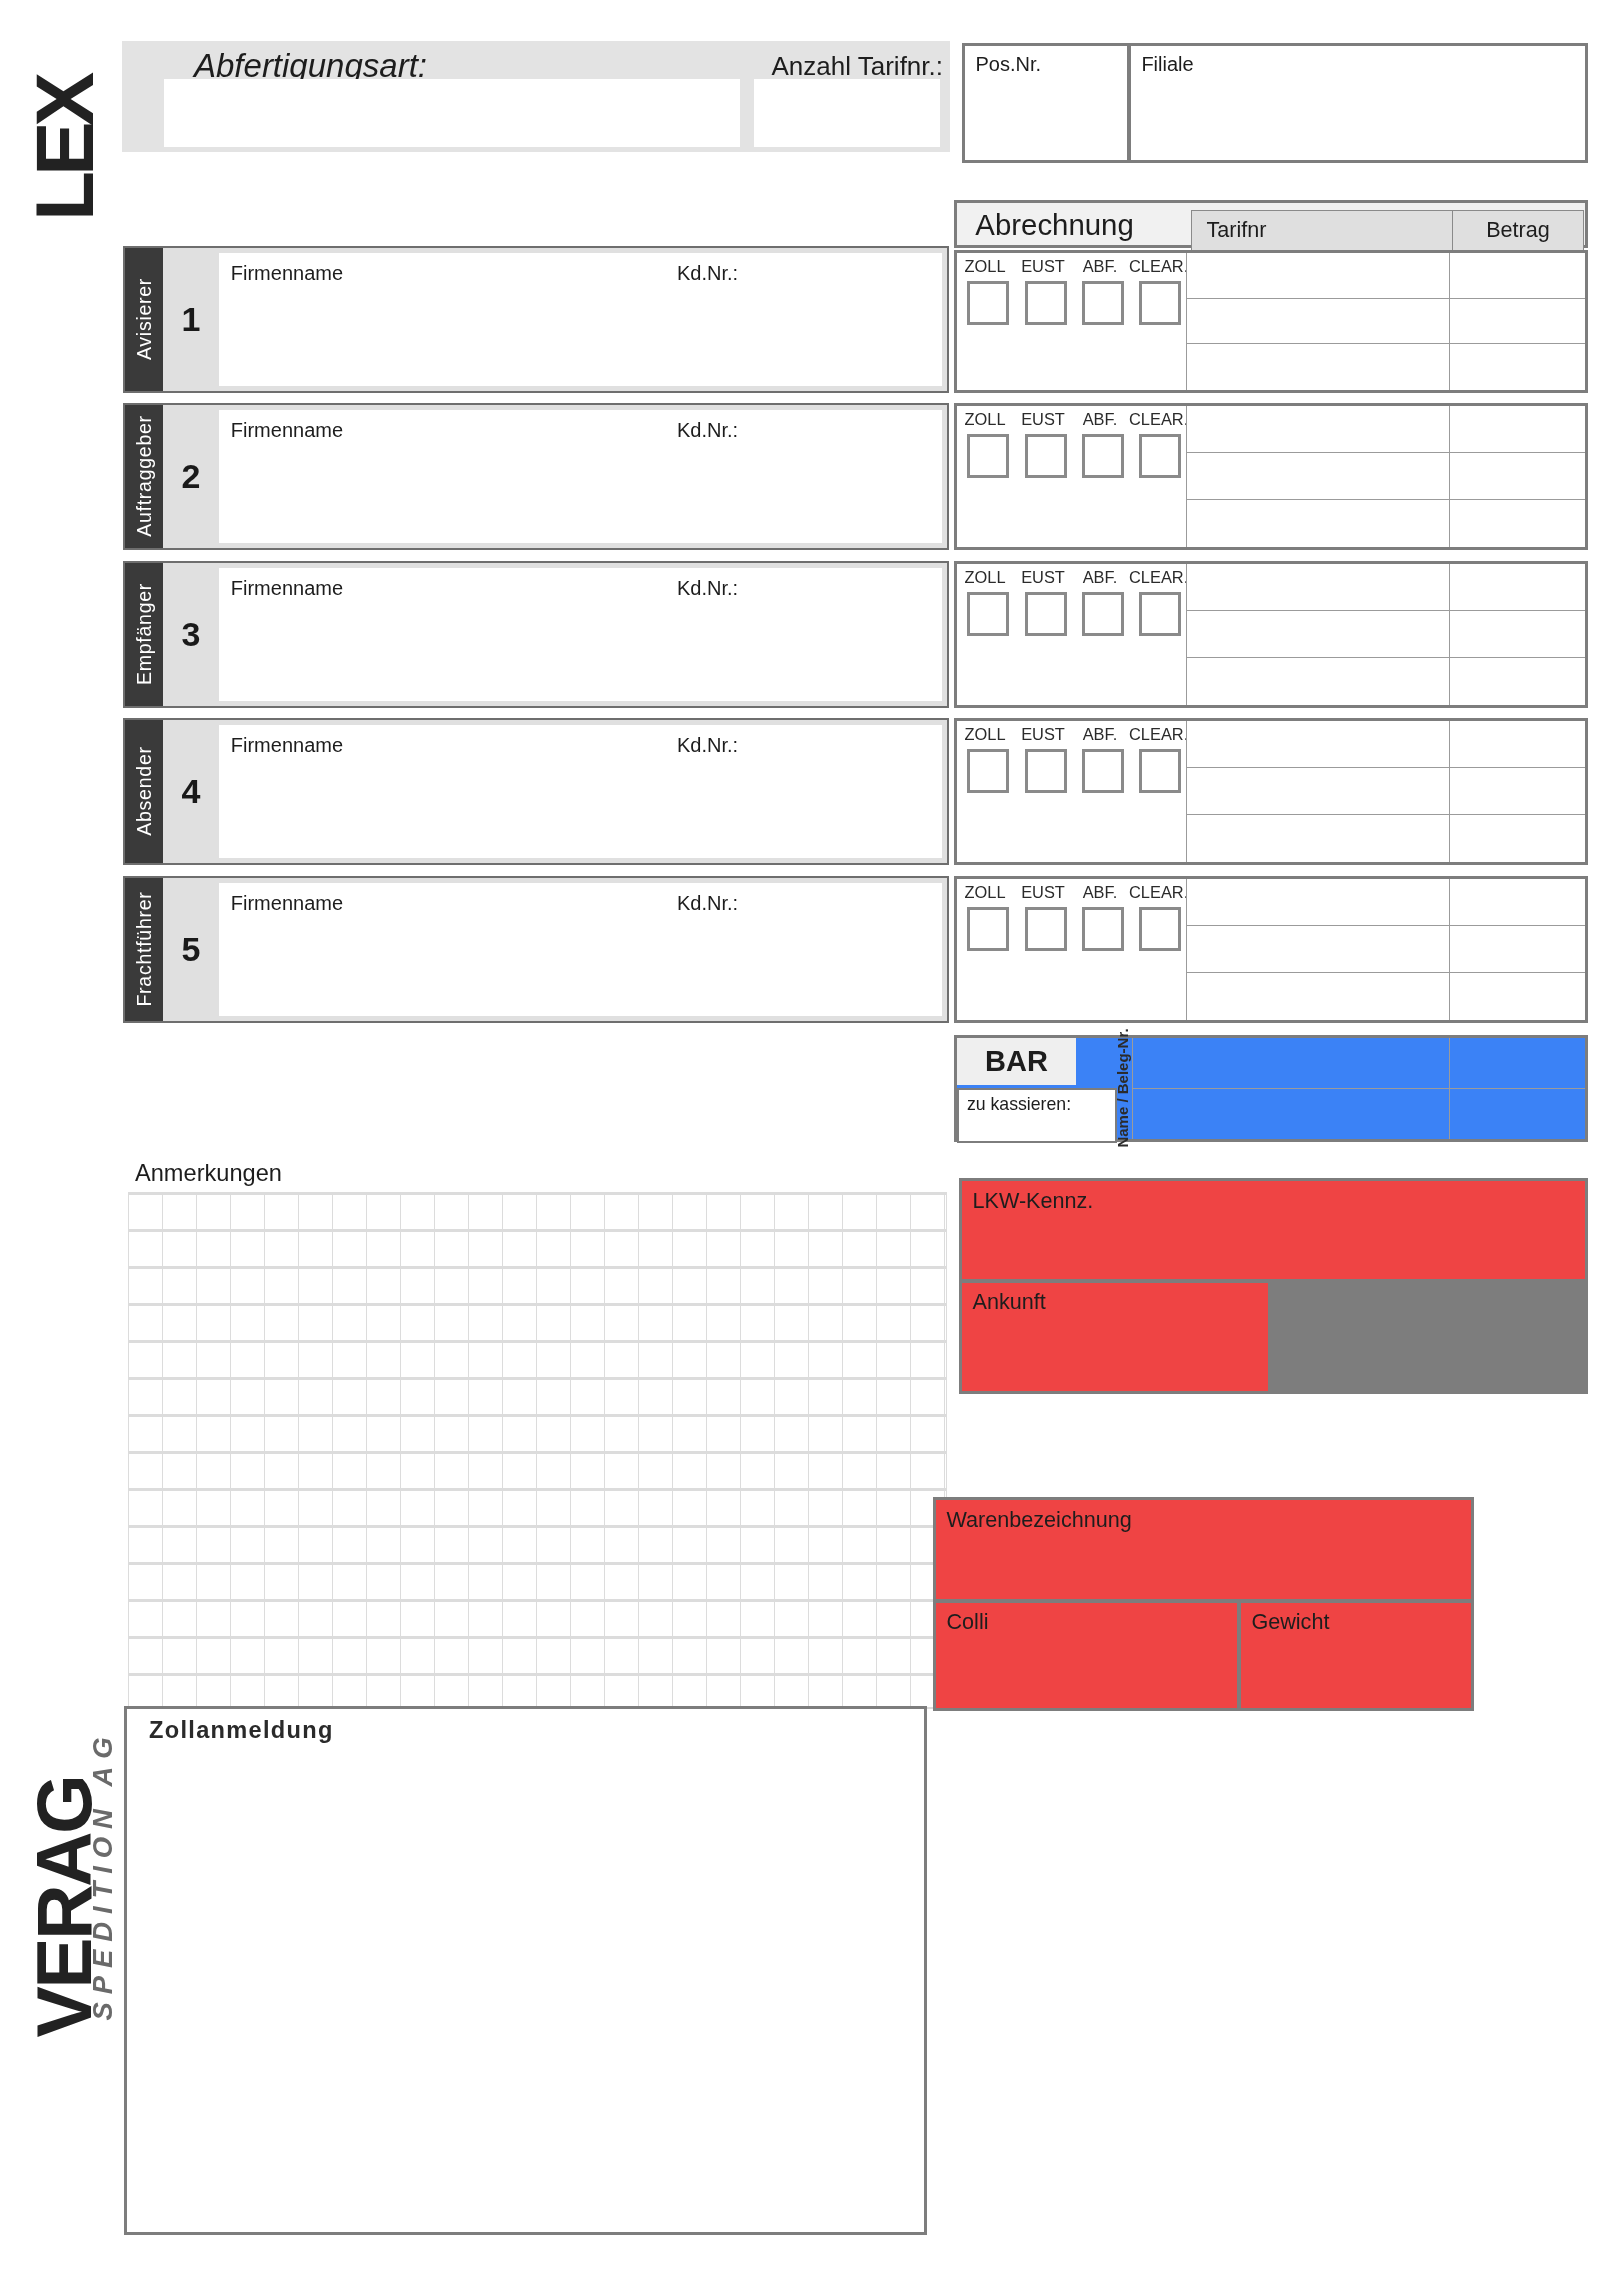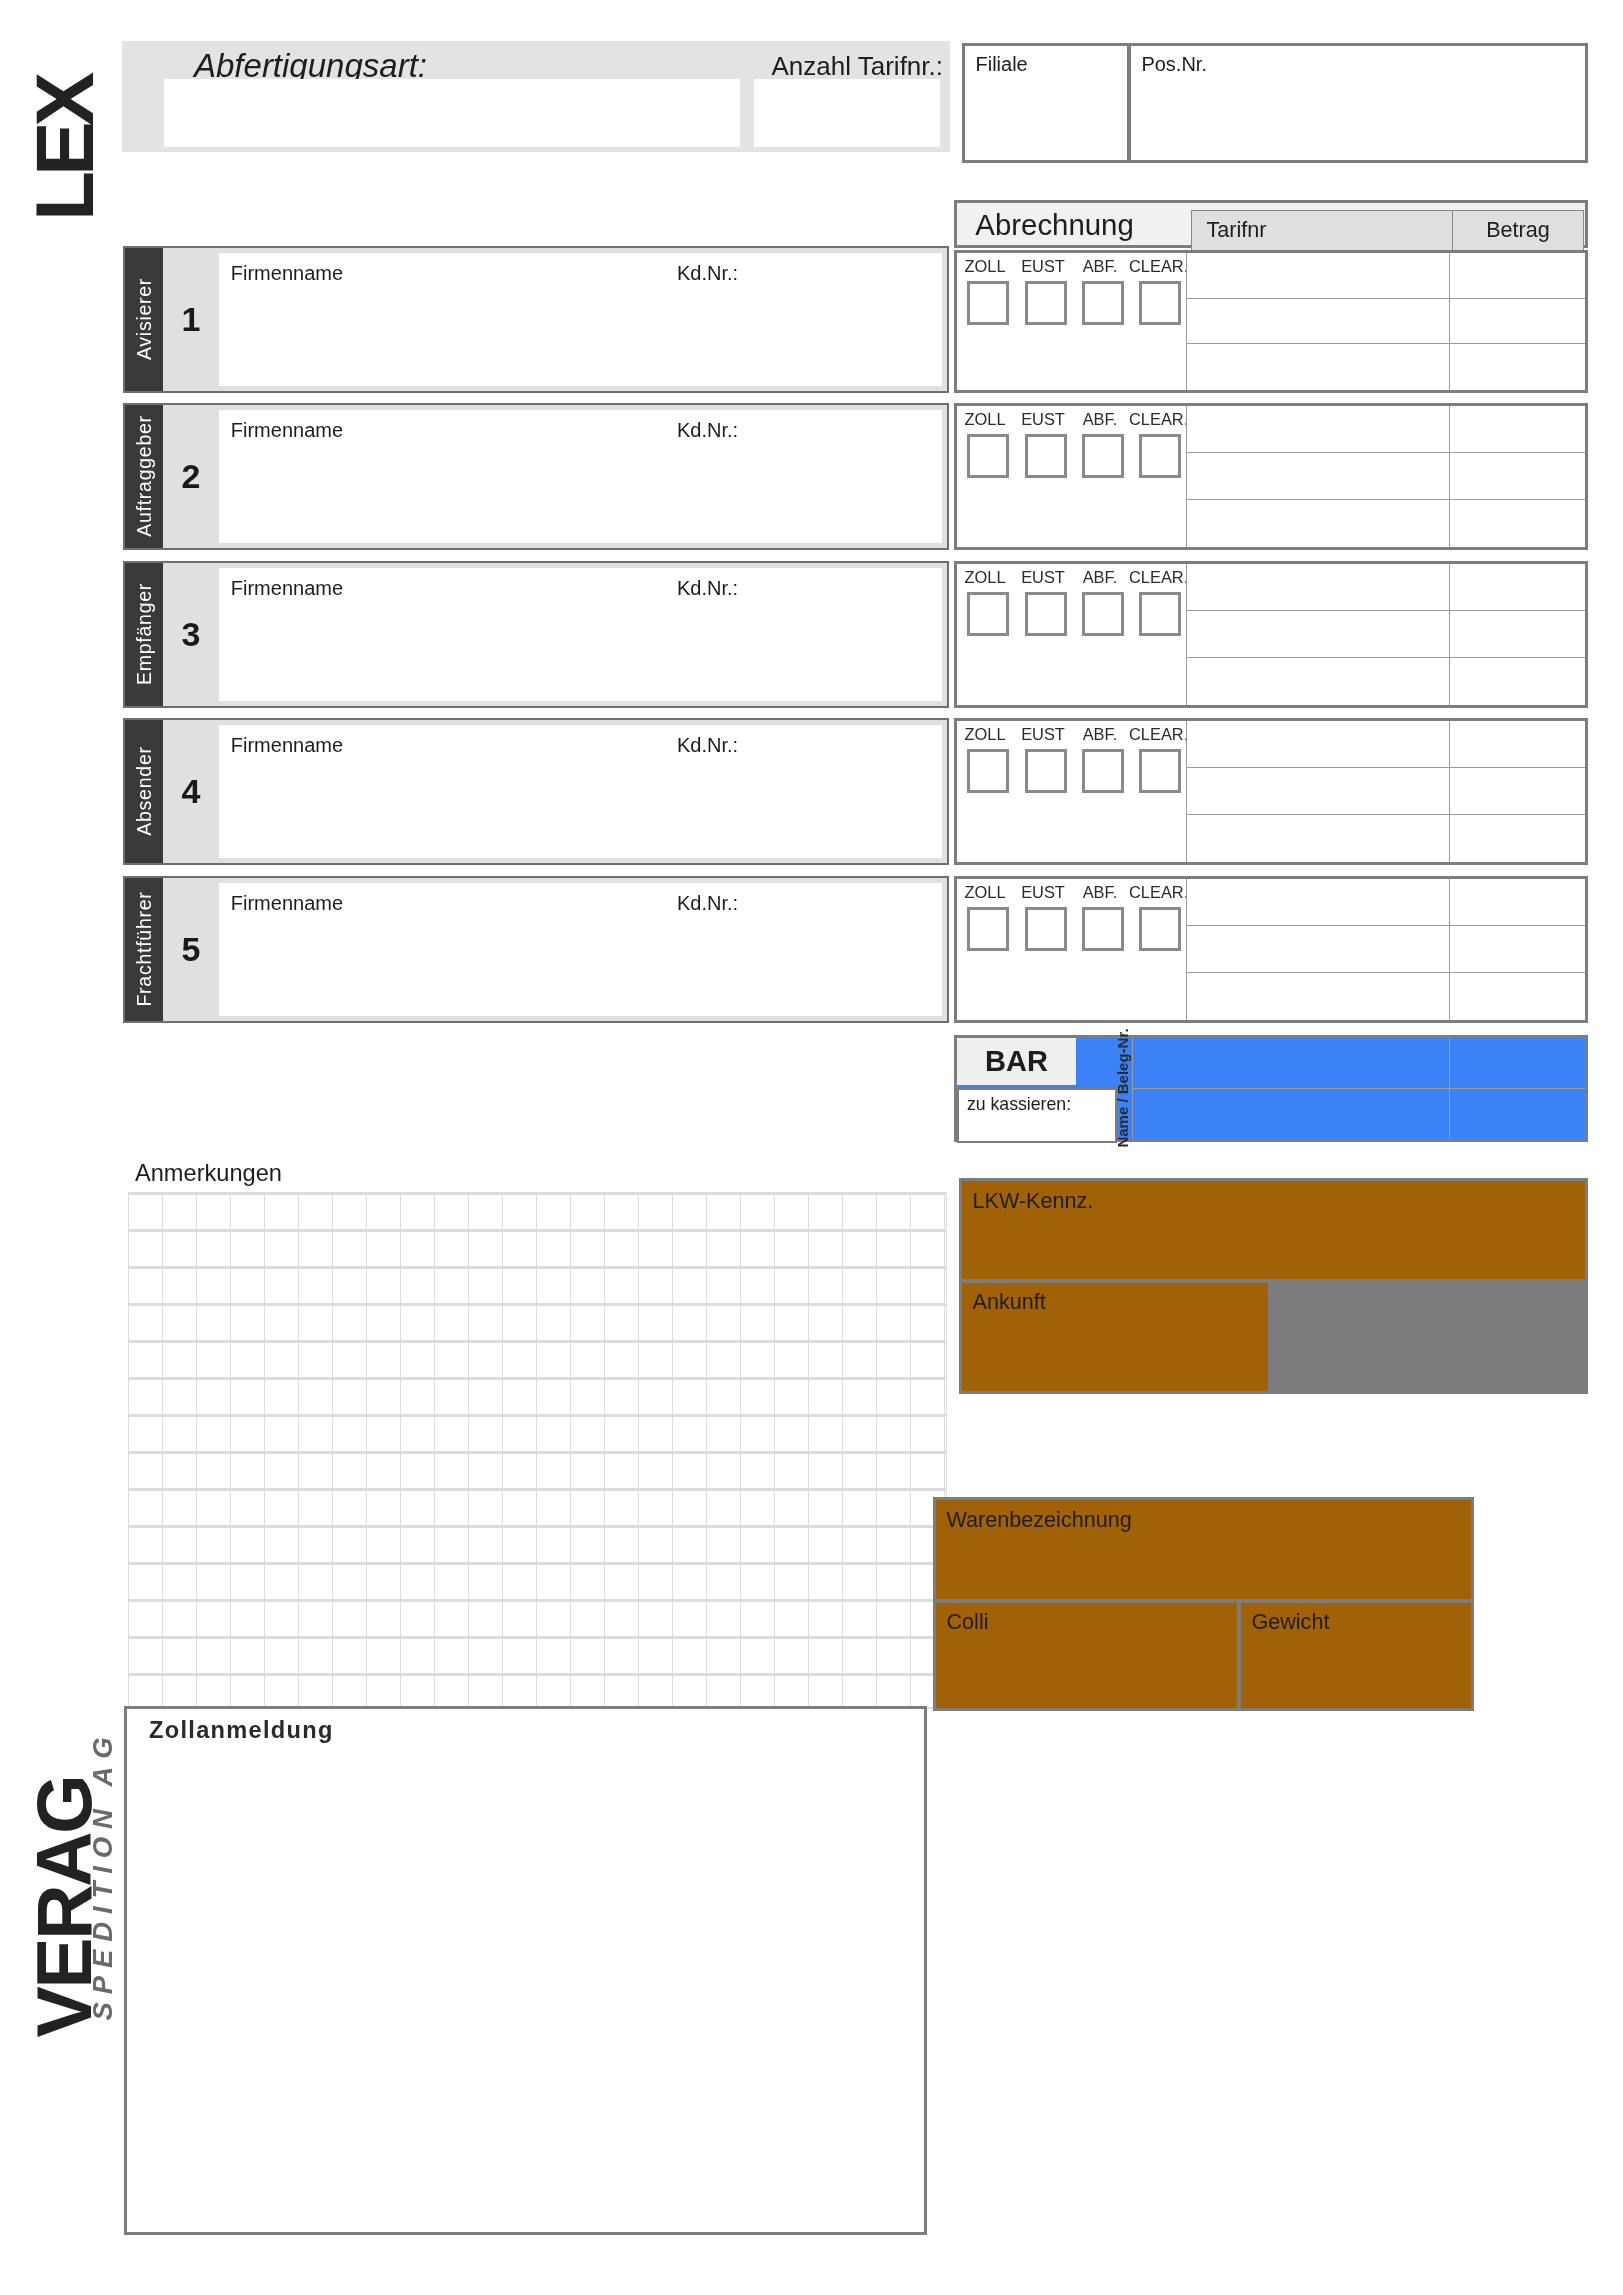--- a/index.html
+++ b/index.html
@@ -69,21 +69,21 @@
       repeating-linear-gradient(to bottom,#dcdcdc 0 2.6px,transparent 2.6px 37px),
       repeating-linear-gradient(to right,#dcdcdc 0 1.3px,transparent 1.3px 34px);
     border-right:1.3px solid #dcdcdc;border-bottom:2.6px solid #dcdcdc;}
 
   
   .zoll-box{left:124px;top:1706px;width:803px;height:529px;border:3.3px solid #7d7d7d;background:#fff;}
   .zoll-lbl{position:absolute;left:22px;top:7.9px;font-size:23.6px;font-weight:700;letter-spacing:1.3px;color:#2a2a2a;}
 
   
   .gray-grid{background:#7d7d7d;border:3.9px solid #7d7d7d;display:grid;gap:3.9px;}
-  .cell{background:#a16207;position:relative;font-size:21.6px;}
+  .cell{background:#ef4444;position:relative;font-size:21.6px;}
   .cell .lbl{position:absolute;left:10.5px;top:6.5px;}
   .lkw-box{left:959px;top:1178px;width:629px;height:216px;grid-template-rows:98px 1fr;
            grid-template-columns:306px 1fr;}
   .waren-box{left:933px;top:1497px;width:541px;height:214px;grid-template-rows:99px 1fr;
              grid-template-columns:301px 1fr;}
   .datum-box{left:959px;top:2026px;width:629px;height:209px;grid-template-rows:72px 1fr;}
   .span2{grid-column:1 / span 2;}
 </style>
 </head>
 <body>
@@ -93,24 +93,24 @@
   <div class="vtext lex" style="left:65px;top:149px;">LEX</div>
 
   <div class="abs hdr-band"></div>
   <div class="abs lbl-abfart">Abfertigungsart:</div>
   <div class="abs input-a"></div>
   <div class="abs lbl-anzahl">Anzahl Tarifnr.:</div>
   <div class="abs input-b"></div>
 
   <div class="abs fil-box">
     <div class="fil-cell">
+      <span>Pos.Nr.</span>
+    </div>
+    <div class="fil-cell">
       <span>Filiale</span>
-    </div>
-    <div class="fil-cell">
-      <span>Pos.Nr.</span>
     </div>
   </div>
 
   <div class="abs abr-head">
     <div class="abr-title">Abrechnung</div>
     <div class="col-head col-leistung">Tarifnr</div>
     <div class="col-head col-betrag">Betrag</div>
   </div>
 
   <div id="parties-mount">

